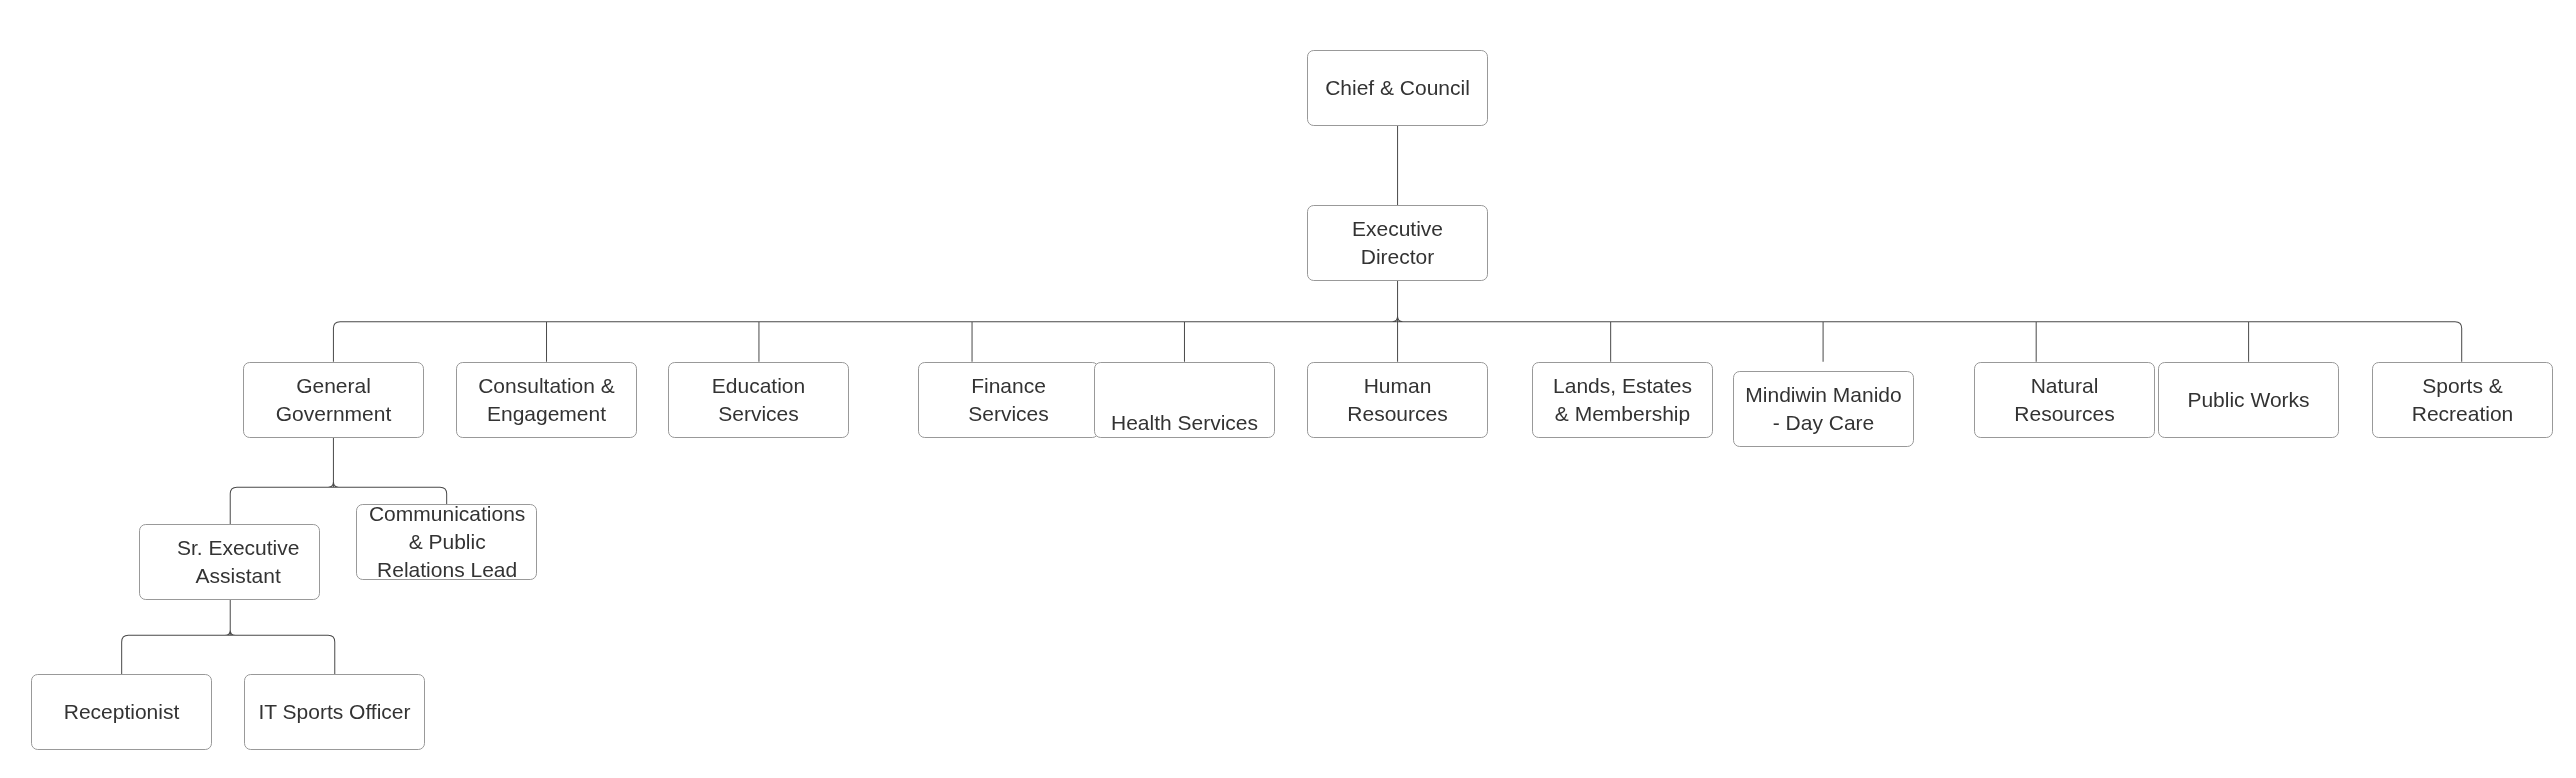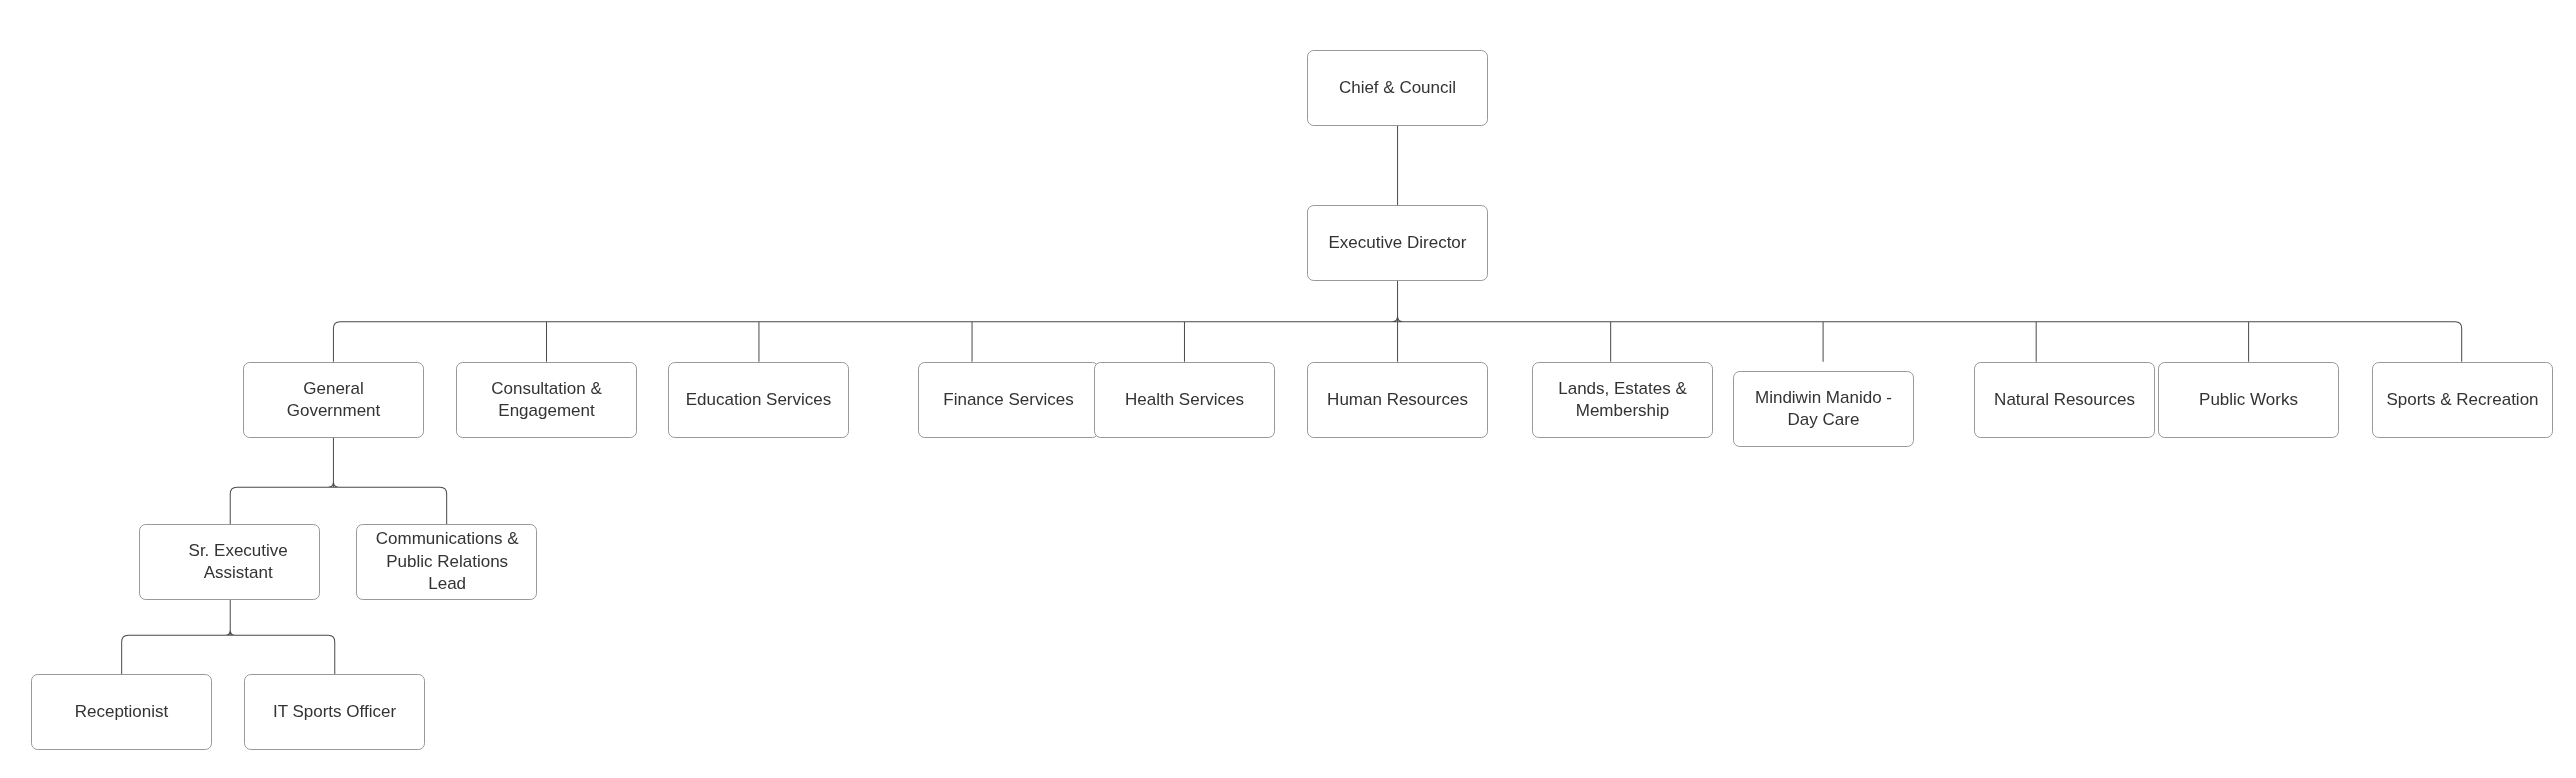--- a/index.html
+++ b/index.html
@@ -36,21 +36,21 @@
     box-sizing:border-box;
     background:var(--node-fill);
     border:1px solid var(--node-border);
     border-radius:6.7px;
     display:flex;
     align-items:center;
     justify-content:center;
     text-align:center;
     padding:0 10.7px;
     color:var(--text);
-    font-size:17px;
+    font-size:21px;
     line-height:1.32;
     cursor:default;
   }
   .node .label{display:block;}
 </style>
 </head>
 <body>
 
 <div class="canvas">
   <svg class="connectors" id="connectors" viewBox="0 0 3843 1161" xmlns="http://www.w3.org/2000/svg">
@@ -71,21 +71,21 @@
       </div>
       <div class="node" style="left: 456px; top: 362px;">
         <span class="label">Consultation &amp; Engagement</span>
       </div>
       <div class="node" style="left: 668px; top: 362px;">
         <span class="label">Education Services</span>
       </div>
       <div class="node" style="left: 881px; top: 362px; margin-left: 37px;">
         <span class="label">Finance Services</span>
       </div>
-      <div class="node" style="left: 1094px; top: 362px;">
+      <div class="node" style="left: 1094px; top: 362px; align-items: flex-end;">
         <span class="label">Health Services</span>
       </div>
       <div class="node" style="left: 1307px; top: 362px;">
         <span class="label">Human Resources</span>
       </div>
       <div class="node" style="left: 1520px; top: 362px; margin-left: 12px;">
         <span class="label">Lands, Estates &amp; Membership</span>
       </div>
       <div class="node" style="left: 1733px; top: 371px;">
         <span class="label">Mindiwin Manido - Day Care</span>
@@ -95,21 +95,21 @@
       </div>
       <div class="node" style="left: 2158px; top: 362px;">
         <span class="label">Public Works</span>
       </div>
       <div class="node" style="left: 2372px; top: 362px;">
         <span class="label">Sports &amp; Recreation</span>
       </div>
       <div class="node" style="left: 139px; top: 524px; padding-left: 28px;">
         <span class="label">Sr. Executive Assistant</span>
       </div>
-      <div class="node" style="left: 356px; top: 524px; padding-left: 12px;">
+      <div class="node" style="left: 356px; top: 504px; padding-left: 12px;">
         <span class="label">Communications &amp; Public Relations Lead</span>
       </div>
       <div class="node" style="left: 31px; top: 674px;">
         <span class="label">Receptionist</span>
       </div>
       <div class="node" style="left: 244px; top: 674px;">
         <span class="label">IT Sports Officer</span>
       </div>
     </div>
 </div>

